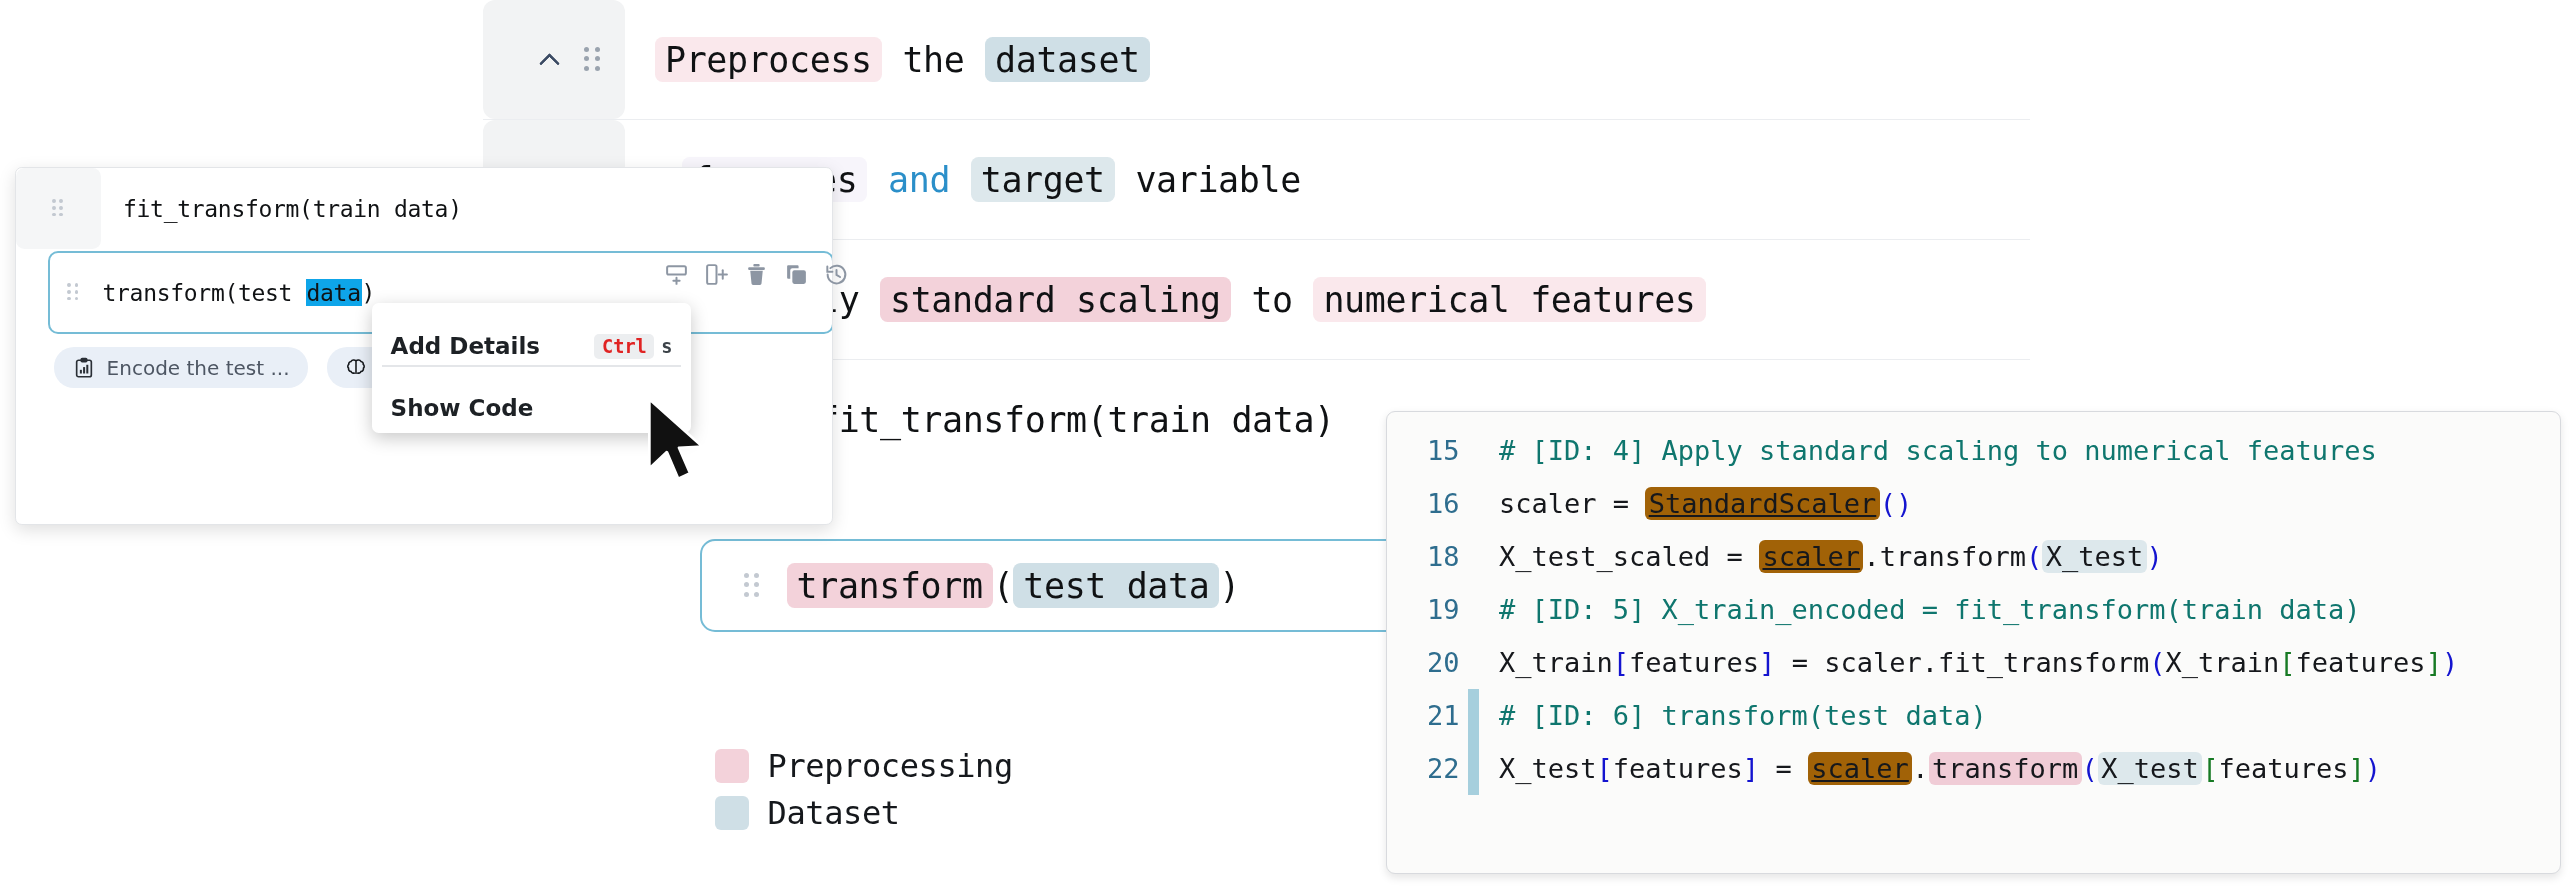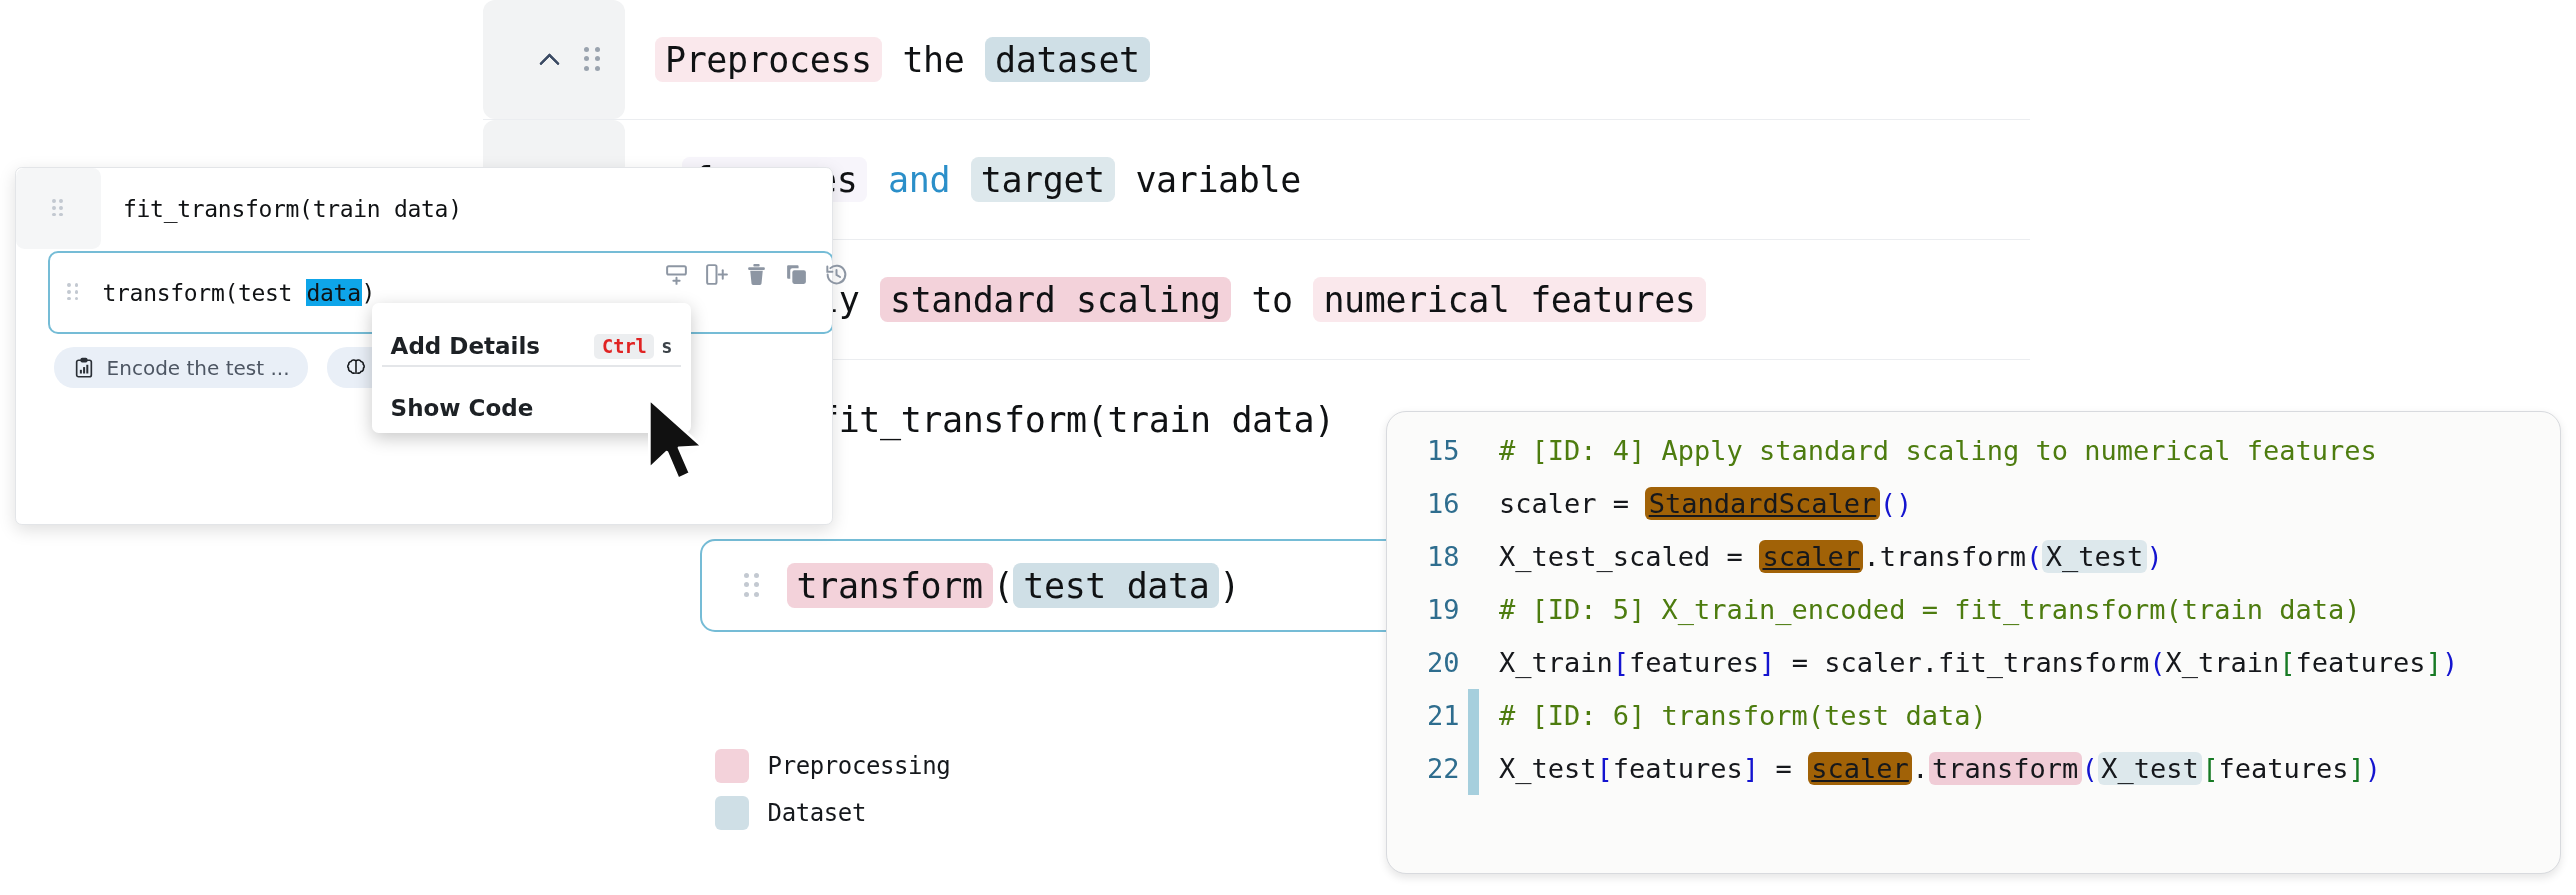--- a/index.html
+++ b/index.html
@@ -125,33 +125,33 @@
     gap: 18.6px;
     height: 47px;
   }
   .legend-sw {
     width: 34px; height: 34px;
     border-radius: 6px;
     flex: none;
   }
   .legend-label {
     font-family: "DejaVu Sans Mono", monospace;
-    font-size: 24px;
+    font-size: 32px;
     color: #15181c;
     letter-spacing: -0.4px;
   }
 
   
   #code-panel {
     position: absolute;
     left: 1386px; top: 411px;
     width: 1175px; height: 463px;
     background: #fbfbfa;
     border: 1.7px solid #d8dade;
-    border-radius: 20px;
+    border-radius: 9px;
     box-shadow: 0 3.4px 8.5px rgba(0,0,0,0.10);
     box-sizing: border-box;
     overflow: hidden;
     padding-top: 12px;
   }
   .code-line {
     display: flex;
     align-items: center;
     height: 53px;
     font-family: "DejaVu Sans Mono", monospace;
@@ -167,21 +167,21 @@
     box-sizing: border-box;
   }
   .bar {
     width: 11px;
     height: 53px;
     flex: none;
     margin-right: 20px;
   }
   .bar.on { background: #a6cfdd; }
   .code-body { color: #16181c; }
-  .c-comment { color: #4d7c0f; }
+  .c-comment { color: #0f766e; }
   .c-paren { color: #1414cf; }
   .c-bracket { color: #177a24; }
   .c-bracket-blue { color: #1414cf; }
   .hl-pink { background: #a16207; border-radius: 6px; padding: 0.8px 3.4px; text-decoration: underline; }
   .hl-pink-strong { background: #f0ccd6; border-radius: 6px; padding: 0.8px 3.4px; }
   .hl-blue { background: #dde8ec; border-radius: 6px; padding: 0.8px 3.4px; }
 
   
   #popup-panel {
     position: absolute;

